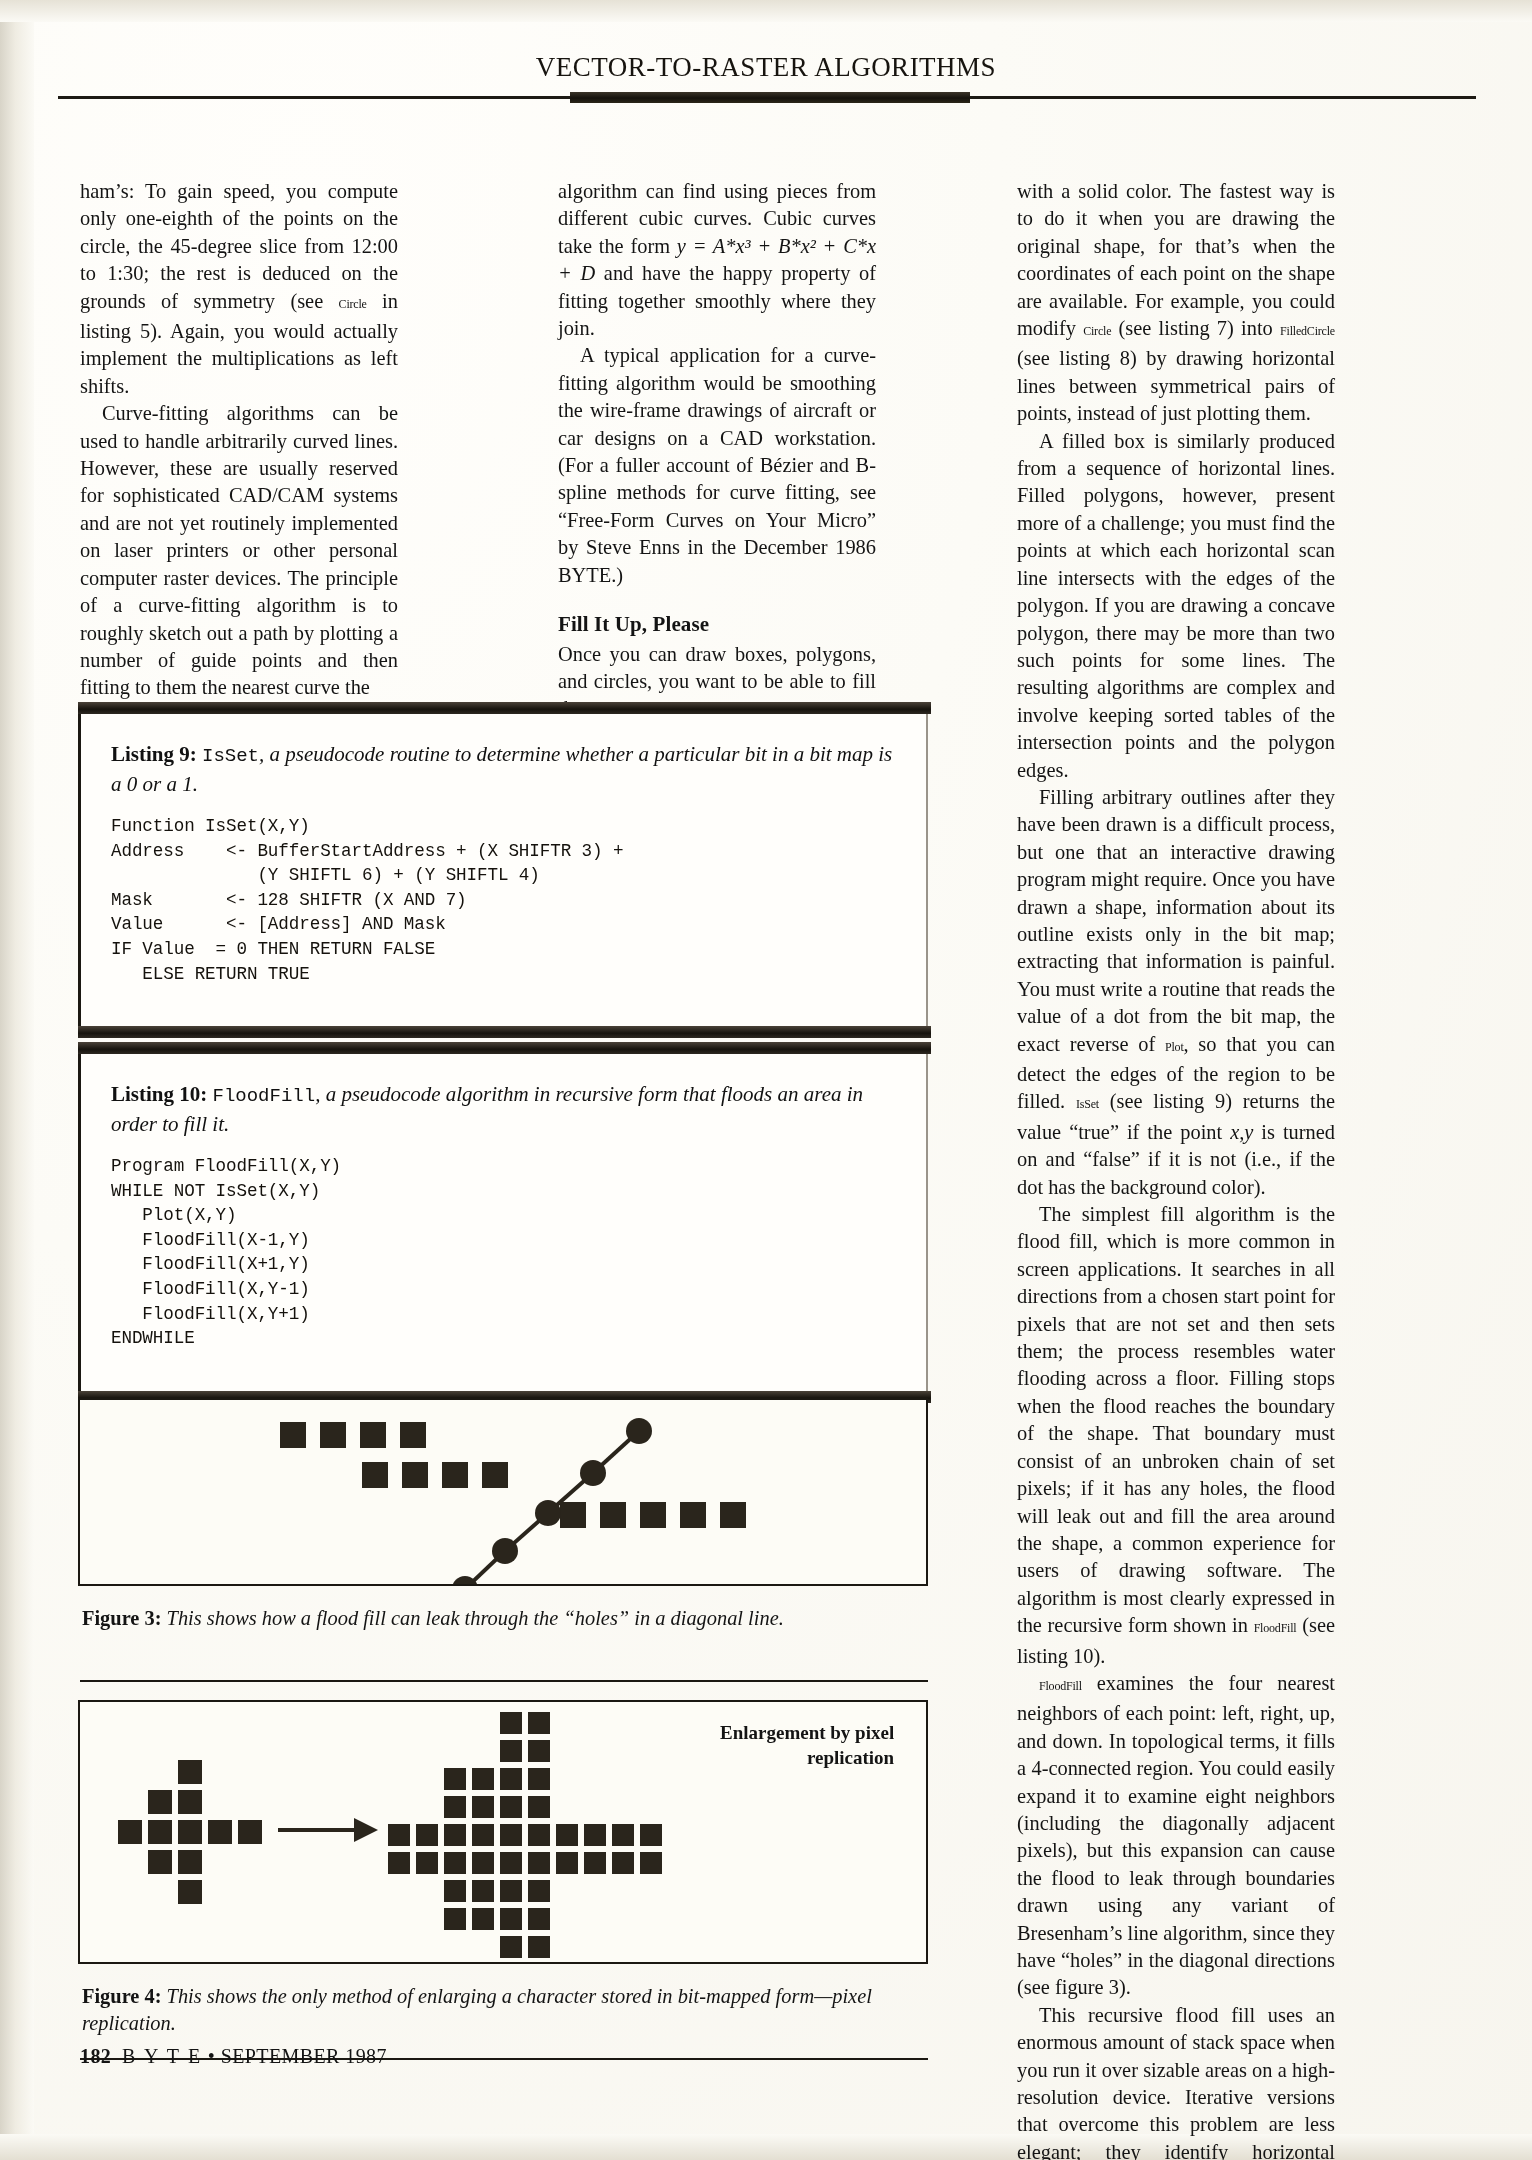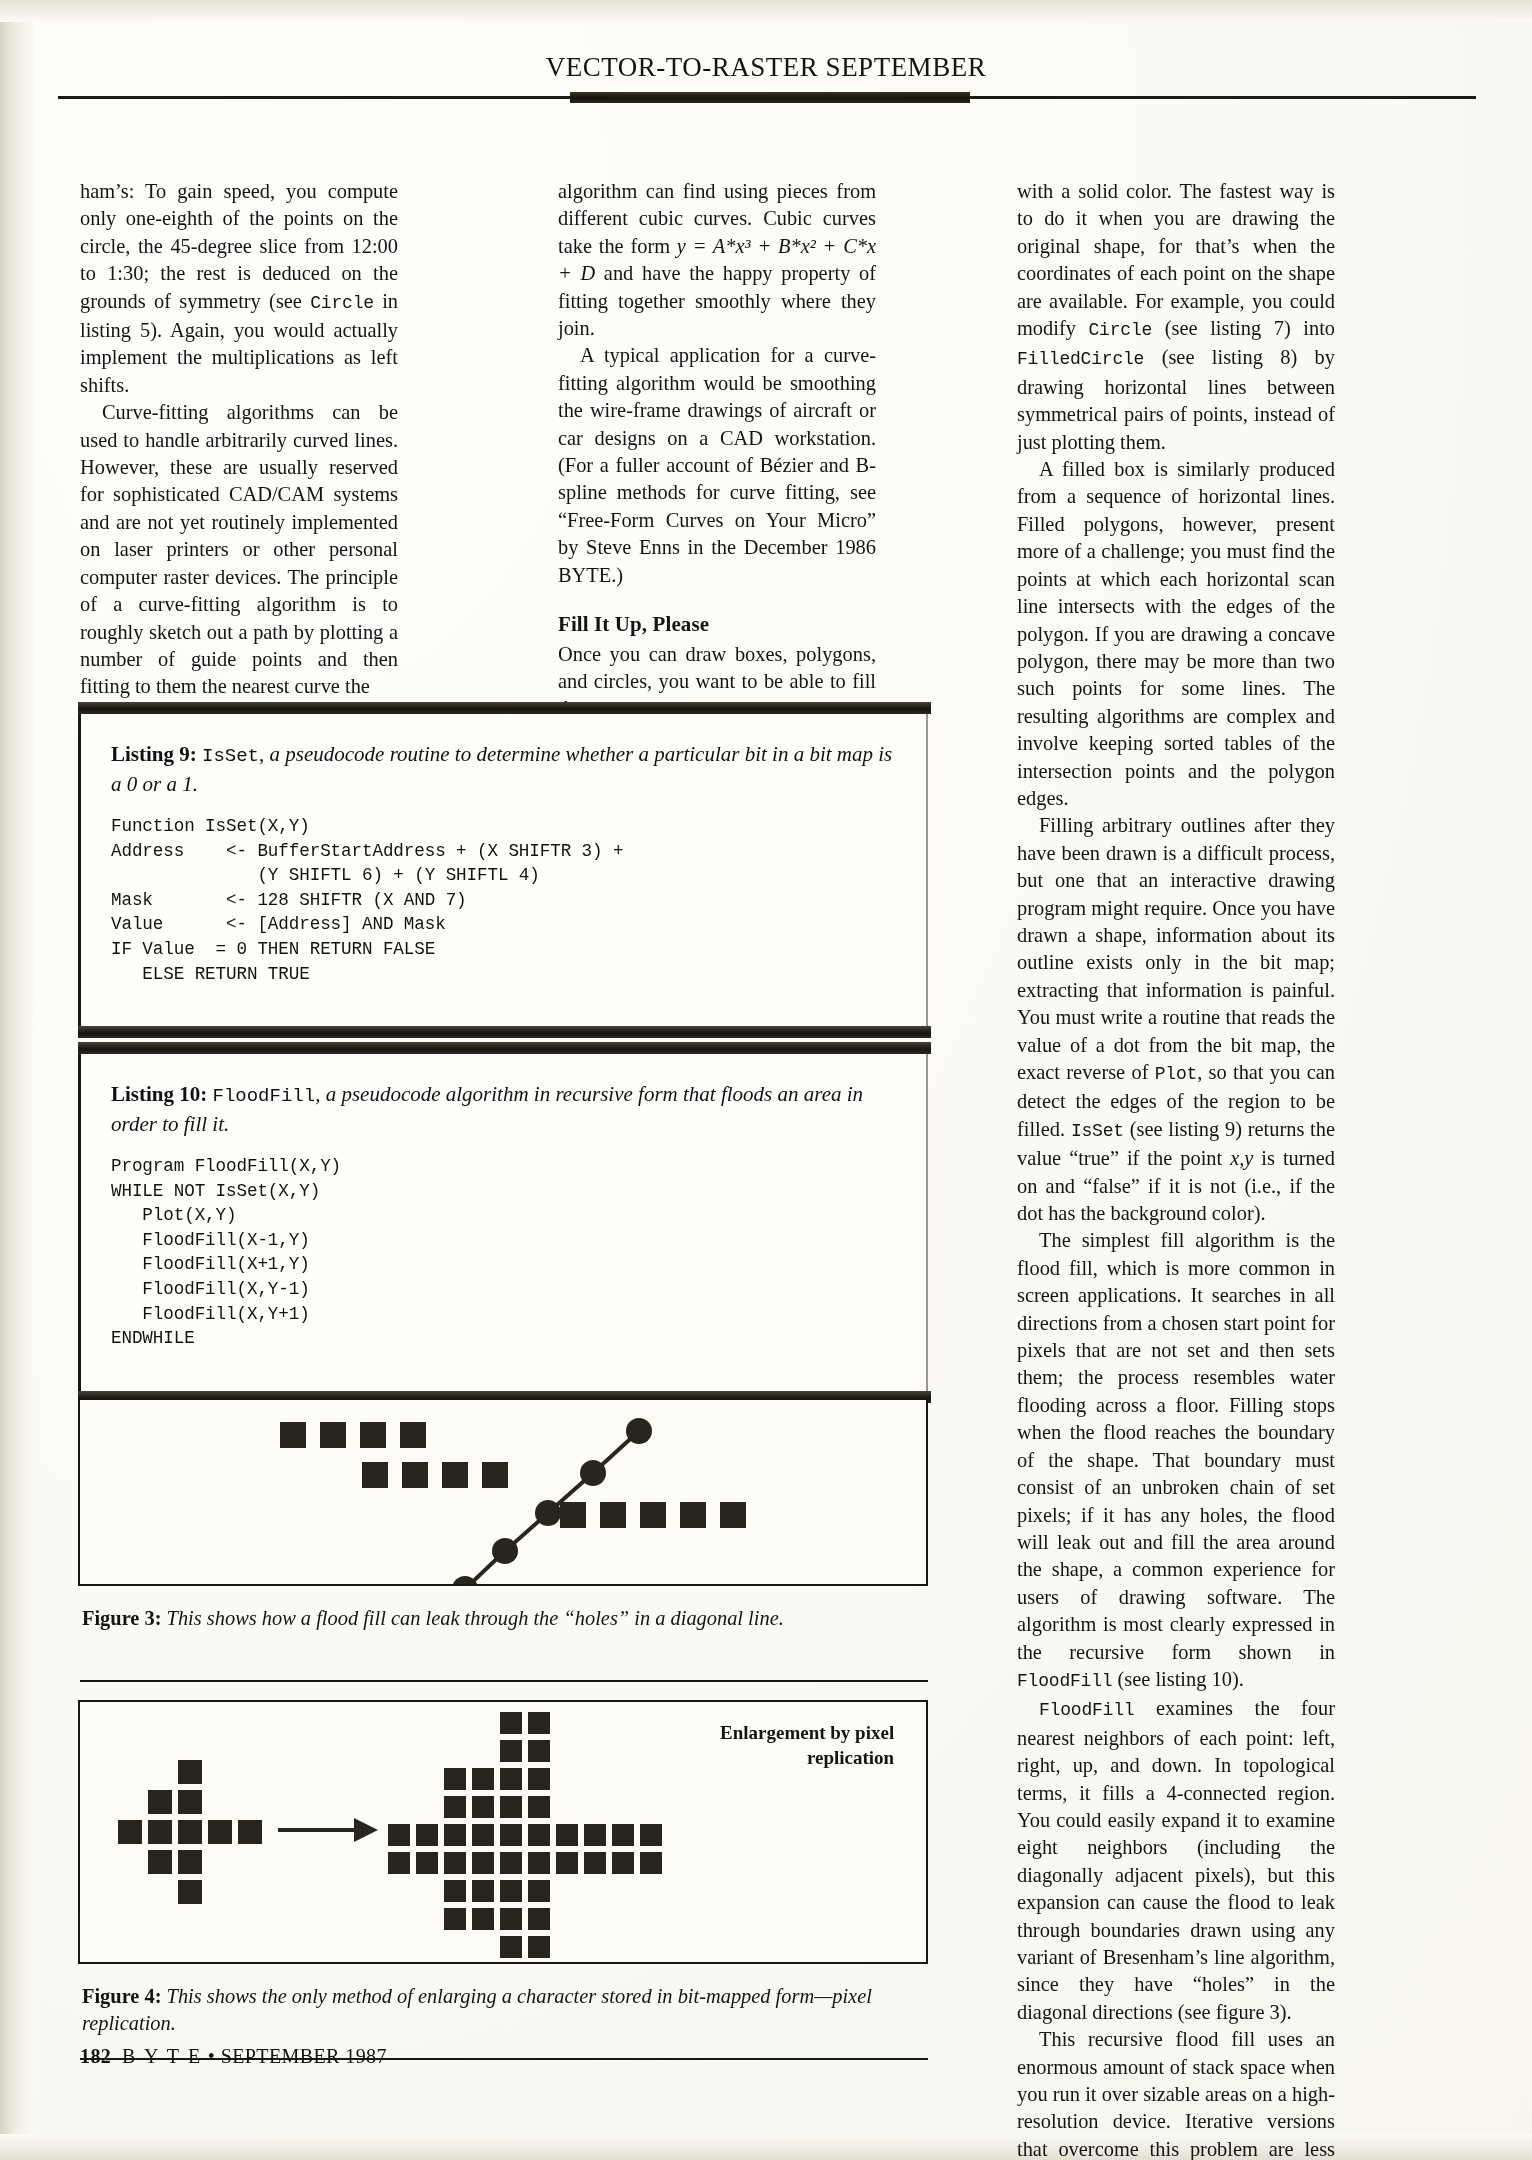--- a/index.html
+++ b/index.html
@@ -49,21 +49,21 @@
   }
   #col1{left:80px;width:318px;}
   #col2{left:558px;width:318px;}
   #col3{left:1017px;width:318px;}
   .col p{margin:0;text-indent:22px;}
   .col p.noind{text-indent:0;}
   .col h3{
     margin:22px 0 2px 0;font-size:21px;font-weight:bold;text-indent:0;
     letter-spacing:.1px;
   }
-  code, .mono{font-family:Liberation Mono, monospace;font-size:18px;letter-spacing:-.2px;}
+  code, .mono{font-family:Liberation Serif, serif;font-size:12px;letter-spacing:-.2px;}
   .mi{font-style:italic;}
 
   
   .listing{
     position:absolute;left:78px;width:850px;
     background:#fffefb;
     border-left:3px solid #1b1812;
     border-right:2px solid #9a948a;
     box-sizing:border-box;
   }
@@ -116,21 +116,21 @@
   .footer .sp{letter-spacing:2.2px;}
 </style>
 </head>
 <body>
 
 <div class="page">
   <div class="paper-edge-l"></div>
   <div class="paper-edge-t"></div>
   <div class="paper-edge-b"></div>
 
-  <div class="runhead">VECTOR-TO-RASTER SEPTEMBER</div>
+  <div class="runhead">VECTOR-TO-RASTER ALGORITHMS</div>
   <div class="rule-top"></div>
   <div class="rule-accent"></div>
 
   <div class="col" id="col1">
     <p class="noind">
       <span>ham’s: To gain speed, you compute only one-eighth of the points on the circle, the 45-degree slice from 12:00 to 1:30; the rest is deduced on the grounds of symmetry (see </span><code>Circle</code><span> in listing 5). Again, you would actually implement the multiplications as left shifts.</span>
     </p>
     <p><span>Curve-fitting algorithms can be used to handle arbitrarily curved lines. However, these are usually reserved for sophisticated CAD/CAM systems and are not yet routinely implemented on laser printers or other personal computer raster devices. The principle of a curve-fitting algorithm is to roughly sketch out a path by plotting a number of guide points and then fitting to them the nearest curve the</span></p>
   </div>
 

